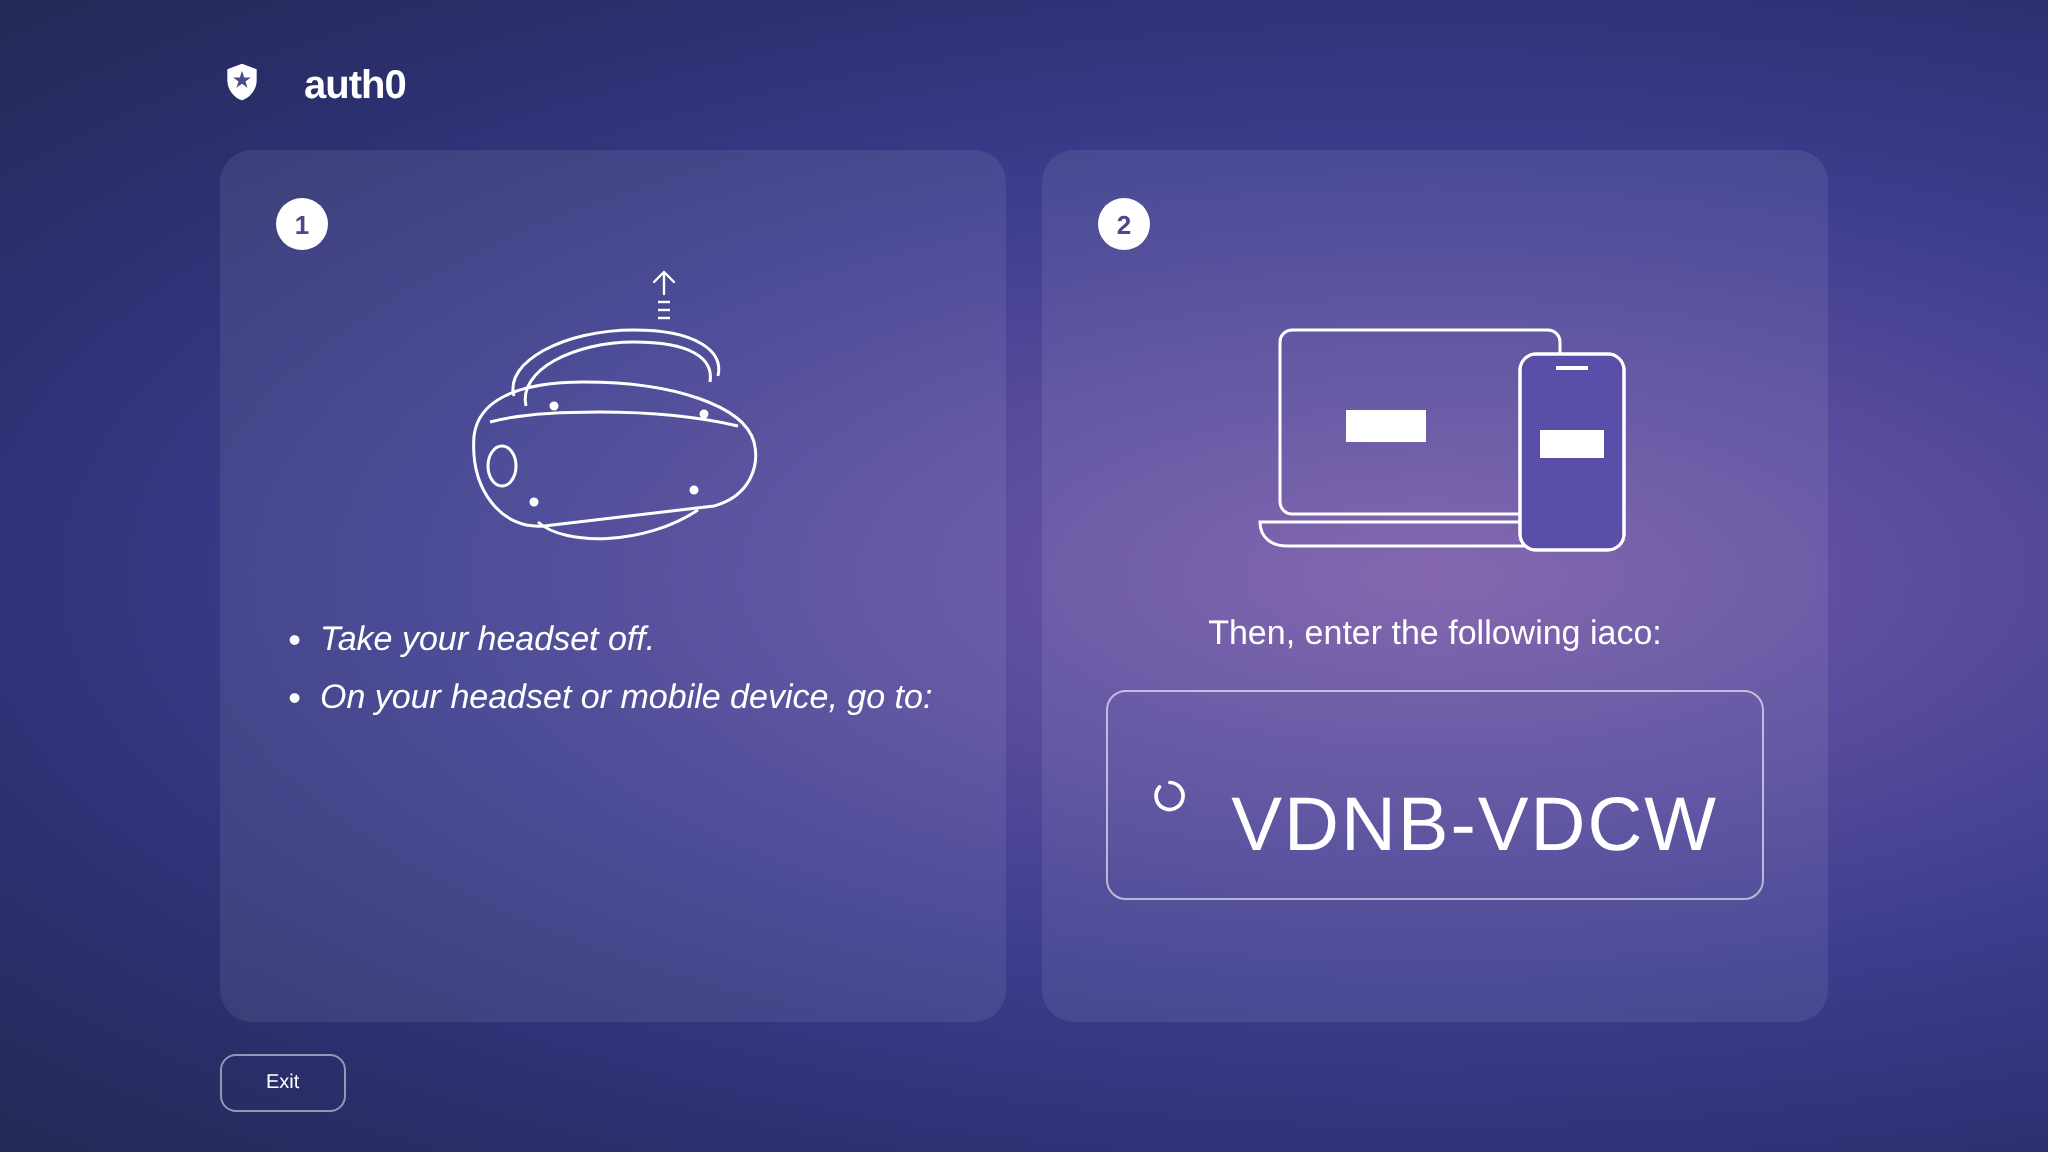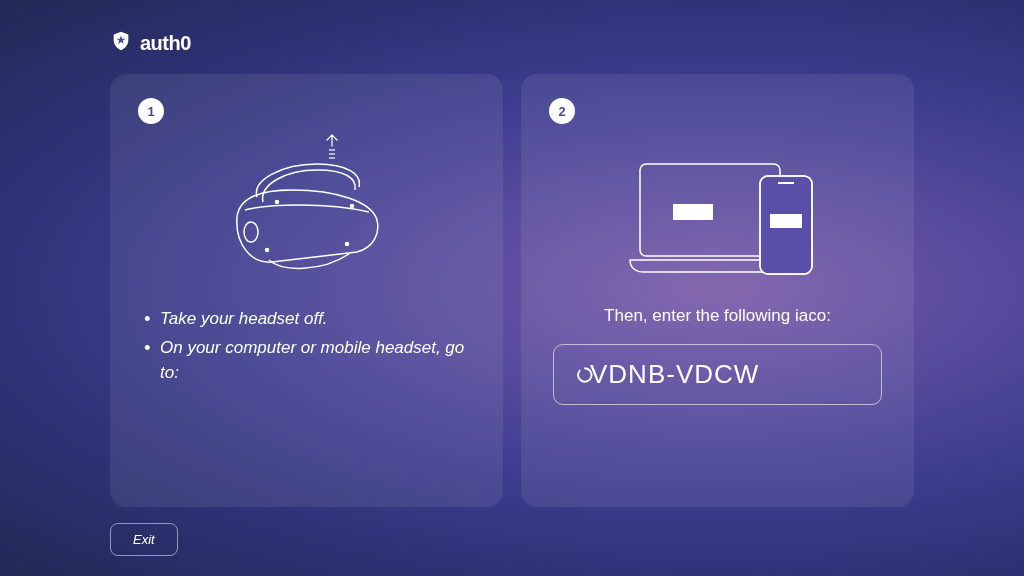--- a/index.html
+++ b/index.html
@@ -18,21 +18,21 @@
     }
     .container {
       padding: 30px 110px 20px 110px;
       height: 100%;
       display: flex;
       flex-direction: column;
     }
     .logo {
       display: flex;
       align-items: center;
-      gap: 8px;
+      gap: 20px;
       margin-bottom: 18px;
     }
     .logo-icon {
       width: 22px;
       height: 22px;
     }
     .logo-text {
       font-size: 20px;
       font-weight: 600;
       letter-spacing: -0.5px;
@@ -108,40 +108,40 @@
       display: flex;
       align-items: center;
       gap: 14px;
       margin: 0 4px;
     }
     .spinner {
       width: 18px;
       height: 18px;
     }
     .code-text {
-      font-size: 26px;
+      font-size: 38px;
       font-weight: 400;
       letter-spacing: 1px;
       flex: 1;
-      text-align: left;
+      text-align: right;
       margin-left: -18px;
+      margin-top: 32px;
     }
     .footer {
       margin-top: 16px;
     }
     .exit-btn {
       background: transparent;
       border: 1.5px solid rgba(255, 255, 255, 0.5);
       color: #fff;
       padding: 8px 22px;
       border-radius: 8px;
-      font-size: 13px;
+      font-size: 10px;
       font-weight: 500;
       cursor: pointer;
-      font-style: italic;
     }
     .device-codes {
       fill: #fff;
       font-family: monospace;
       font-size: 8px;
       letter-spacing: 1px;
     }
     @keyframes spin {
       from { transform: rotate(0deg); }
       to { transform: rotate(360deg); }
@@ -194,21 +194,21 @@
             <circle cx="80" cy="70" r="1.5" fill="#fff"></circle>
             <circle cx="155" cy="74" r="1.5" fill="#fff"></circle>
             <circle cx="70" cy="118" r="1.5" fill="#fff"></circle>
             <circle cx="150" cy="112" r="1.5" fill="#fff"></circle>
           </g>
         </svg>
       </div>
       <div class="instructions">
         <ul>
           <li>Take your headset off.</li>
-          <li>On your computer or mobile headset, go to:</li>
+          <li>On your headset or mobile device, go to:</li>
         </ul>
       </div>
     </div>
 
     <div class="card">
       <div class="step-number">2</div>
       <div class="illustration">
         <svg width="240" height="160" viewBox="0 0 240 160" fill="none" stroke="#fff" stroke-width="1.5">
 
           <g>

